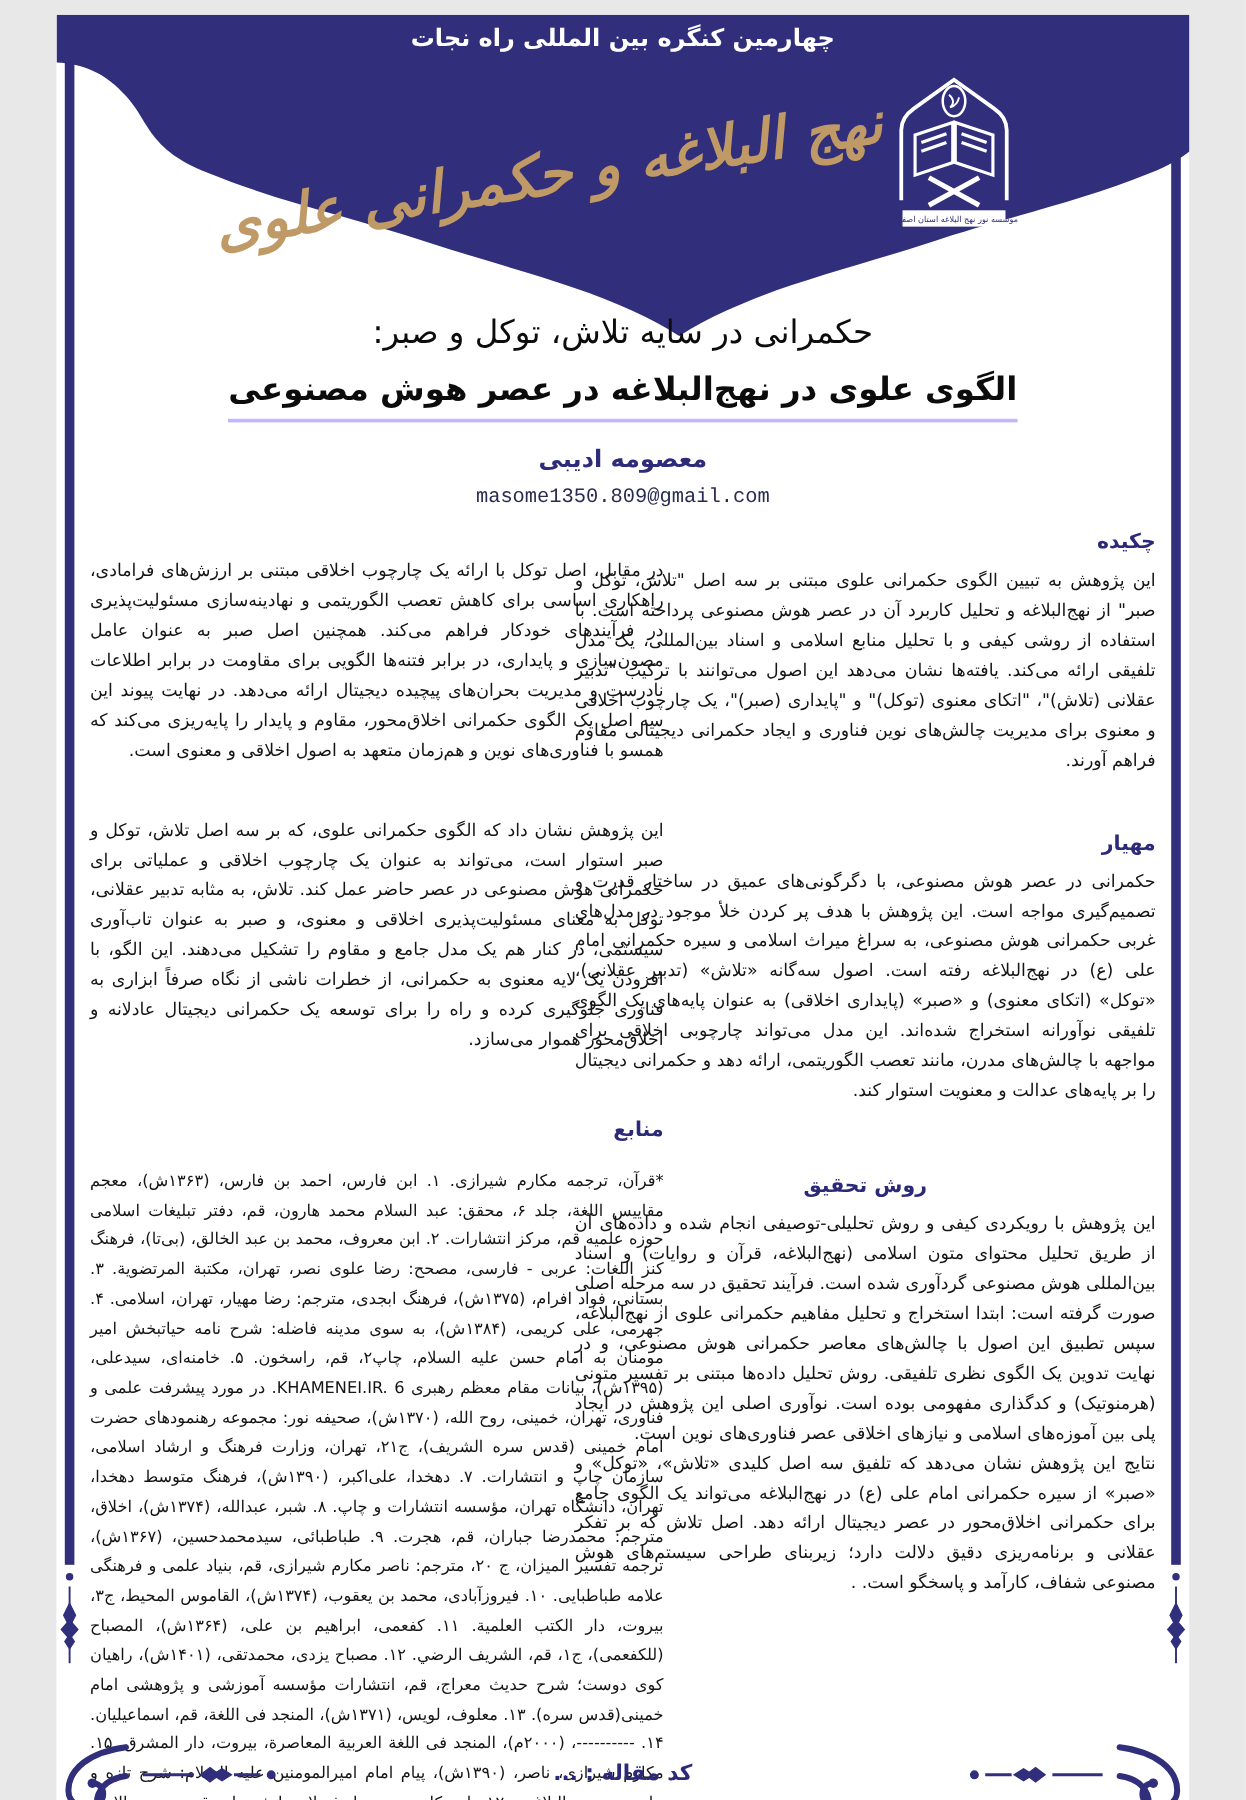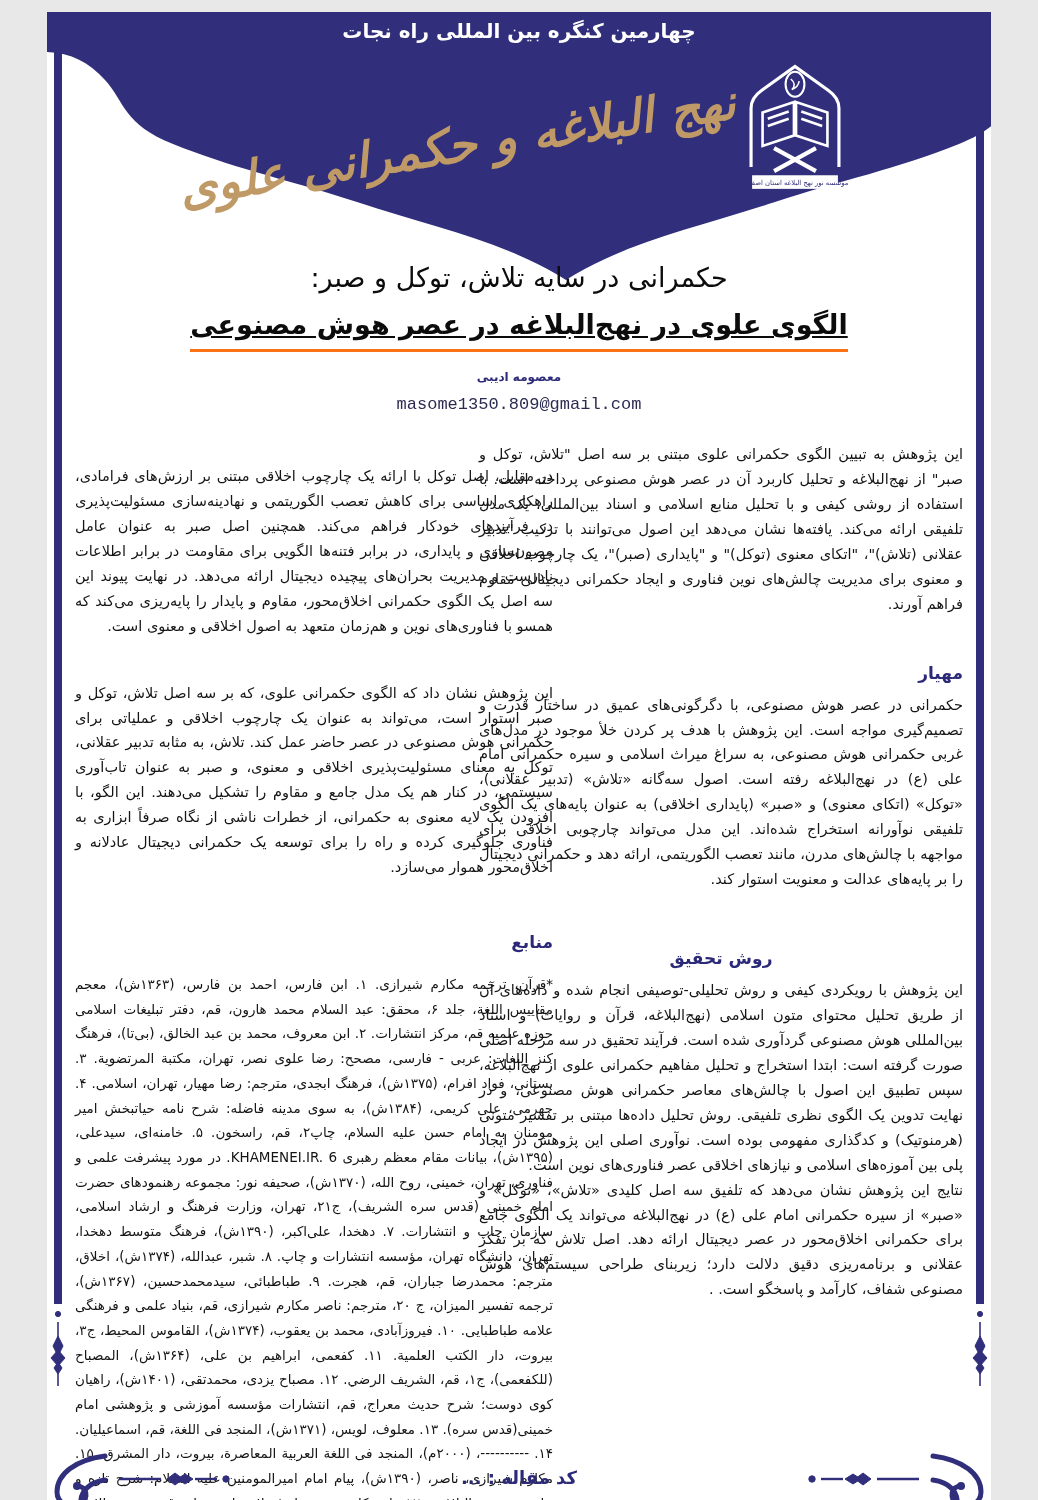--- a/index.html
+++ b/index.html
@@ -11,22 +11,22 @@
         color:#ffffff;font-weight:bold;font-size:20px;z-index:2;}
   .calligraphy{position:absolute;left:150px;top:58px;width:520px;height:150px;z-index:2;
         display:flex;align-items:center;justify-content:center;transform:rotate(-9deg);
         color:#c09a66;font-size:48px;font-weight:bold;font-style:italic;direction:rtl;
         font-family:"DejaVu Serif",serif;white-space:nowrap;}
   .logo{position:absolute;left:695px;top:44px;z-index:2;}
   
   .title-block{position:absolute;top:250px;left:0;width:100%;text-align:center;direction:rtl;z-index:3;}
   .title-l1{font-size:27px;font-weight:normal;color:#0c0c0c;margin:0 0 16px 0;}
   .title-l2{font-size:27px;font-weight:bold;color:#0c0c0c;margin:0;}
-  .title-l2 span{border-bottom:3px solid #f97316;padding-bottom:9px;text-decoration:underline;}
-  .author{margin-top:30px;color:#2e2c7a;font-weight:bold;font-size:12px;}
+  .title-l2 span{border-bottom:3px solid #c4b5fd;padding-bottom:9px;}
+  .author{margin-top:30px;color:#2e2c7a;font-weight:bold;font-size:20px;}
   .email{margin-top:11px;font-family:Liberation Mono, monospace;font-size:17px;color:#2b2b52;direction:ltr;}
   
   .col-right{position:absolute;top:430px;right:28px;width:484px;direction:rtl;text-align:justify;z-index:1;}
   .col-left{position:absolute;top:430px;left:28px;width:478px;direction:rtl;text-align:justify;z-index:1;}
   .section-heading{color:#2c2a78;font-size:17px;font-weight:bold;margin:0 0 10px 0;text-align:right;}
   .body-text{font-size:14.5px;line-height:1.72;color:#141414;margin:0;}
   .mt-intro{margin-top:46px;} .mt-method{margin-top:56px;text-align:center;} .mt-results{margin-top:100px;}
   .mt-p1{margin-top:22px;} .mt-p2{margin-top:42px;} .mt-refs{margin-top:52px;text-align:right;}
   .refs-text{font-size:13.5px;line-height:1.83;color:#141414;margin:20px 0 0 0;}
   
@@ -72,20 +72,21 @@
   </svg>
 
   <div class="title-block">
     <h1 class="title-l1">حکمرانی در سایه تلاش، توکل و صبر:</h1>
     <h1 class="title-l2"><span>الگوی علوی در نهج‌البلاغه در عصر هوش مصنوعی</span></h1>
     <div class="author">معصومه ادیبی</div>
     <div class="email">masome1350.809@gmail.com</div>
   </div>
 
   <div class="col-right">
+    <h2 class="section-heading">چکیده</h2>
     <p class="body-text">این پژوهش به تبیین الگوی حکمرانی علوی مبتنی بر سه اصل "تلاش، توکل و صبر" از نهج‌البلاغه و تحلیل کاربرد آن در عصر هوش مصنوعی پرداخته است. با استفاده از روشی کیفی و با تحلیل منابع اسلامی و اسناد بین‌المللی، یک مدل تلفیقی ارائه می‌کند. یافته‌ها نشان می‌دهد این اصول می‌توانند با ترکیب "تدبیر عقلانی (تلاش)"، "اتکای معنوی (توکل)" و "پایداری (صبر)"، یک چارچوب اخلاقی و معنوی برای مدیریت چالش‌های نوین فناوری و ایجاد حکمرانی دیجیتالی مقاوم فراهم آورند.</p>
 
     <h2 class="section-heading mt-intro">مهیار</h2>
     <p class="body-text">حکمرانی در عصر هوش مصنوعی، با دگرگونی‌های عمیق در ساختار قدرت و تصمیم‌گیری مواجه است. این پژوهش با هدف پر کردن خلأ موجود در مدل‌های غربی حکمرانی هوش مصنوعی، به سراغ میراث اسلامی و سیره حکمرانی امام علی (ع) در نهج‌البلاغه رفته است. اصول سه‌گانه «تلاش» (تدبیر عقلانی)، «توکل» (اتکای معنوی) و «صبر» (پایداری اخلاقی) به عنوان پایه‌های یک الگوی تلفیقی نوآورانه استخراج شده‌اند. این مدل می‌تواند چارچوبی اخلاقی برای مواجهه با چالش‌های مدرن، مانند تعصب الگوریتمی، ارائه دهد و حکمرانی دیجیتال را بر پایه‌های عدالت و معنویت استوار کند.</p>
 
     <h2 class="section-heading mt-method">روش تحقیق</h2>
     <p class="body-text">این پژوهش با رویکردی کیفی و روش تحلیلی-توصیفی انجام شده و داده‌های آن از طریق تحلیل محتوای متون اسلامی (نهج‌البلاغه، قرآن و روایات) و اسناد بین‌المللی هوش مصنوعی گردآوری شده است. فرآیند تحقیق در سه مرحله اصلی صورت گرفته است: ابتدا استخراج و تحلیل مفاهیم حکمرانی علوی از نهج‌البلاغه، سپس تطبیق این اصول با چالش‌های معاصر حکمرانی هوش مصنوعی، و در نهایت تدوین یک الگوی نظری تلفیقی. روش تحلیل داده‌ها مبتنی بر تفسیر متونی (هرمنوتیک) و کدگذاری مفهومی بوده است. نوآوری اصلی این پژوهش در ایجاد پلی بین آموزه‌های اسلامی و نیازهای اخلاقی عصر فناوری‌های نوین است.</p>
 
     <p class="body-text">نتایج این پژوهش نشان می‌دهد که تلفیق سه اصل کلیدی «تلاش»، «توکل» و «صبر» از سیره حکمرانی امام علی (ع) در نهج‌البلاغه می‌تواند یک الگوی جامع برای حکمرانی اخلاق‌محور در عصر دیجیتال ارائه دهد. اصل تلاش که بر تفکر عقلانی و برنامه‌ریزی دقیق دلالت دارد؛ زیربنای طراحی سیستم‌های هوش مصنوعی شفاف، کارآمد و پاسخگو است. .</p>
   </div>

